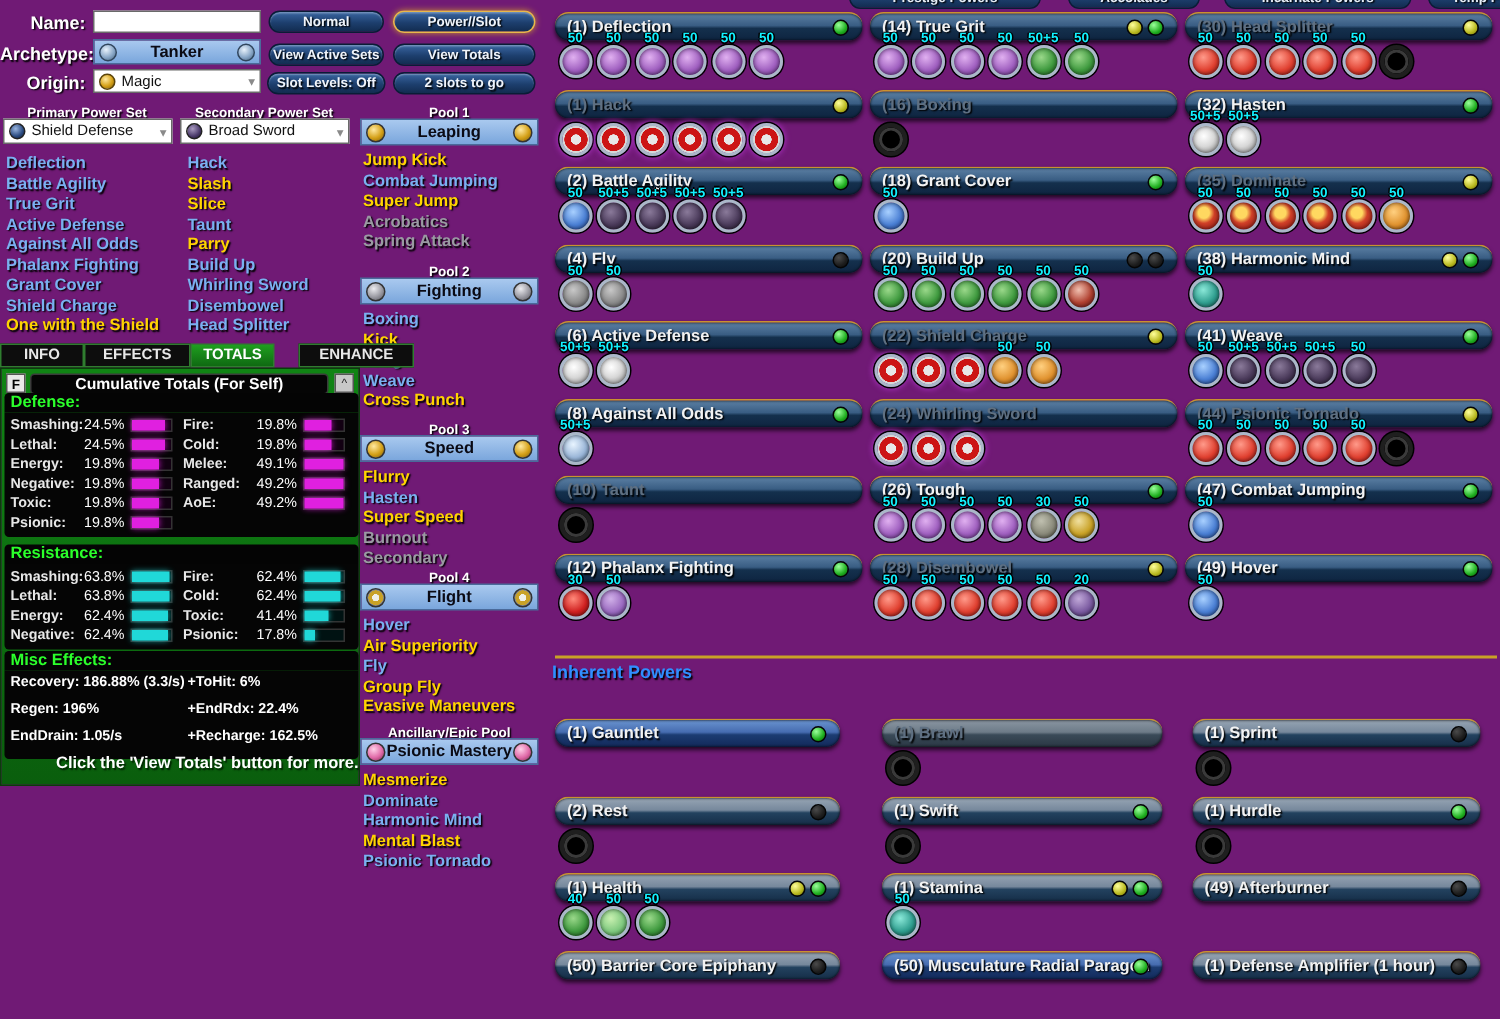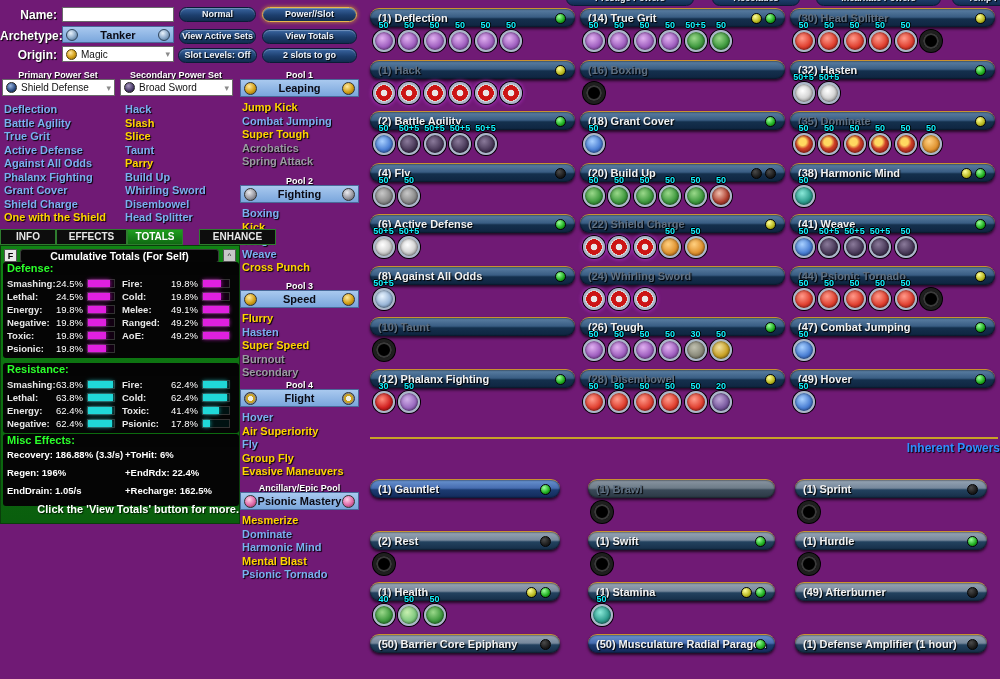--- a/index.html
+++ b/index.html
@@ -153,21 +153,21 @@
 .ic-stone  { background:radial-gradient(circle at 40% 35%, #c0c0b0, #8a8a7a 55%, #424235); }
 .ic-gold   { background:radial-gradient(circle at 40% 35%, #f0e0a0, #c9a227 55%, #5e480e); }
 .ic-redb   { background:radial-gradient(circle at 40% 35%, #ff9a8a, #e04030 55%, #7e0e0e); }
 .ic-foot   { background:radial-gradient(circle at 40% 35%, #c0a8d8, #7a5aa0 55%, #332050); }
 .ic-redg   { background:radial-gradient(circle at 42% 38%, #ffd860 0 24%, #d04028 46%, #7e0e0e); }
 .ic-teal   { background:radial-gradient(circle at 40% 35%, #8ae8d8, #2f9e8f 55%, #0e4e46); }
 .ic-empty  { background:#000; border:3px solid #1f1f1f; width:22px; height:22px;
   box-shadow:0 0 0 1px #000, inset 0 0 0 2px #3a3a3a; }
 .sep { position:absolute; left:2px; top:437px; width:628px; height:0;
   border-top:2px solid #c9a227; }
-.inh-title { position:absolute; left:0; top:441px; width:632px; text-align:right;
+.inh-title { position:absolute; left:0; top:441px; width:632px; text-align:left;
   color:#2f8fff; font-size:12px; font-weight:bold; text-shadow:1px 1px 1px #000; }
 </style>
 </head>
 <body>
 
 <div class="page">
 
   <div id="topbtns">
       <div class="tbtn t0">Prestige Powers</div>
       <div class="tbtn t1">Accolades</div>
@@ -238,21 +238,21 @@
       <div class="poolsec p0" style="top: 0px;">
         <div class="poollab">Pool 1</div>
         <div class="poolhdr">
           <div class="pico"></div>
           <div class="txt">Leaping</div>
           <div class="pico"></div>
         </div>
         <div class="poolitems">
           <div class="pl avail">Jump Kick</div>
           <div class="pl taken">Combat Jumping</div>
-          <div class="pl avail">Super Tough</div>
+          <div class="pl avail">Super Jump</div>
           <div class="pl locked">Acrobatics</div>
           <div class="pl locked">Spring Attack</div>
         </div>
       </div>
       <div class="poolsec p1" style="top: 106px;">
         <div class="poollab">Pool 2</div>
         <div class="poolhdr">
           <div class="pico"></div>
           <div class="txt">Fighting</div>
           <div class="pico"></div>

